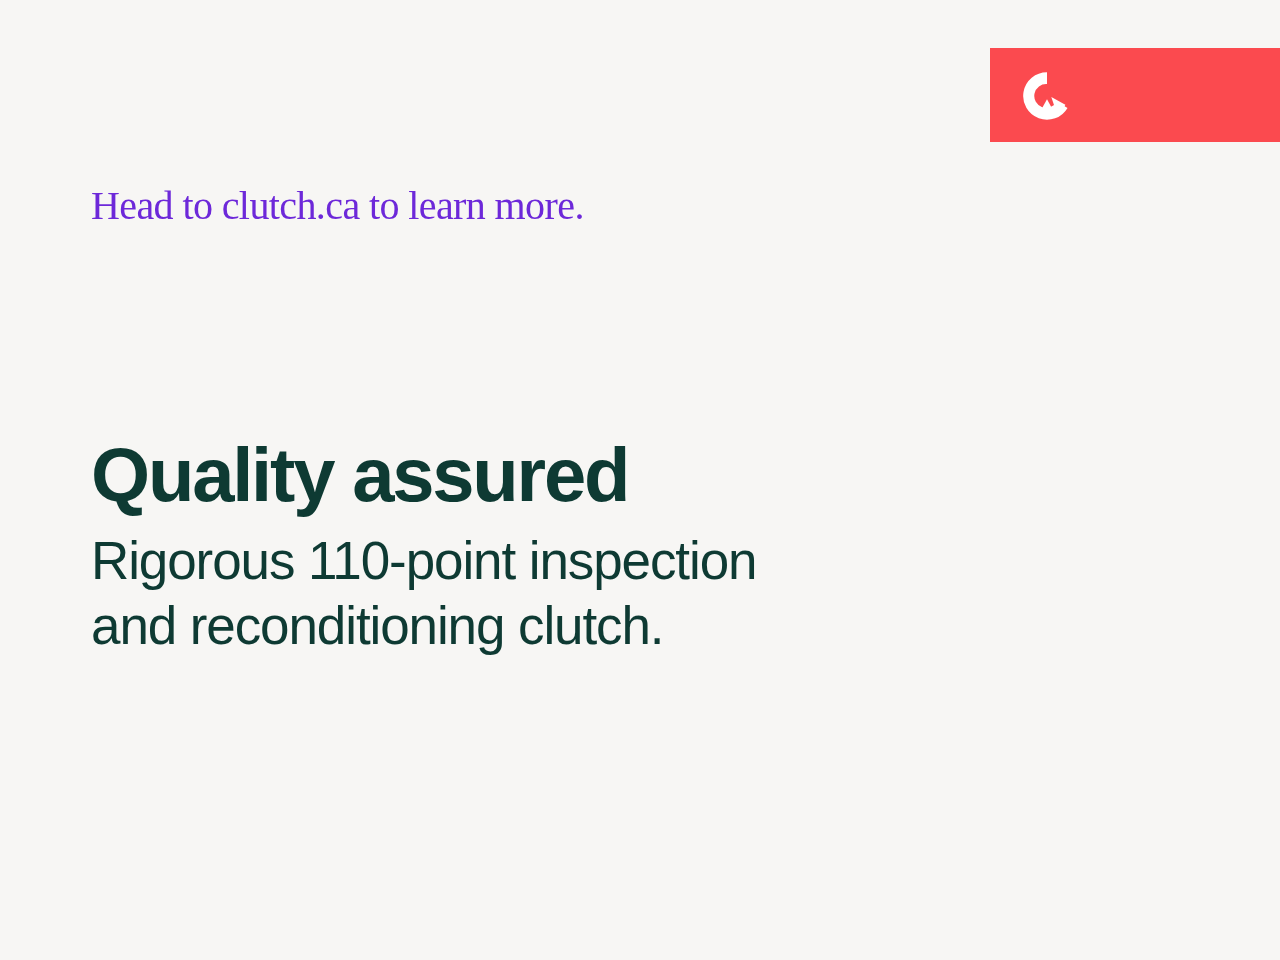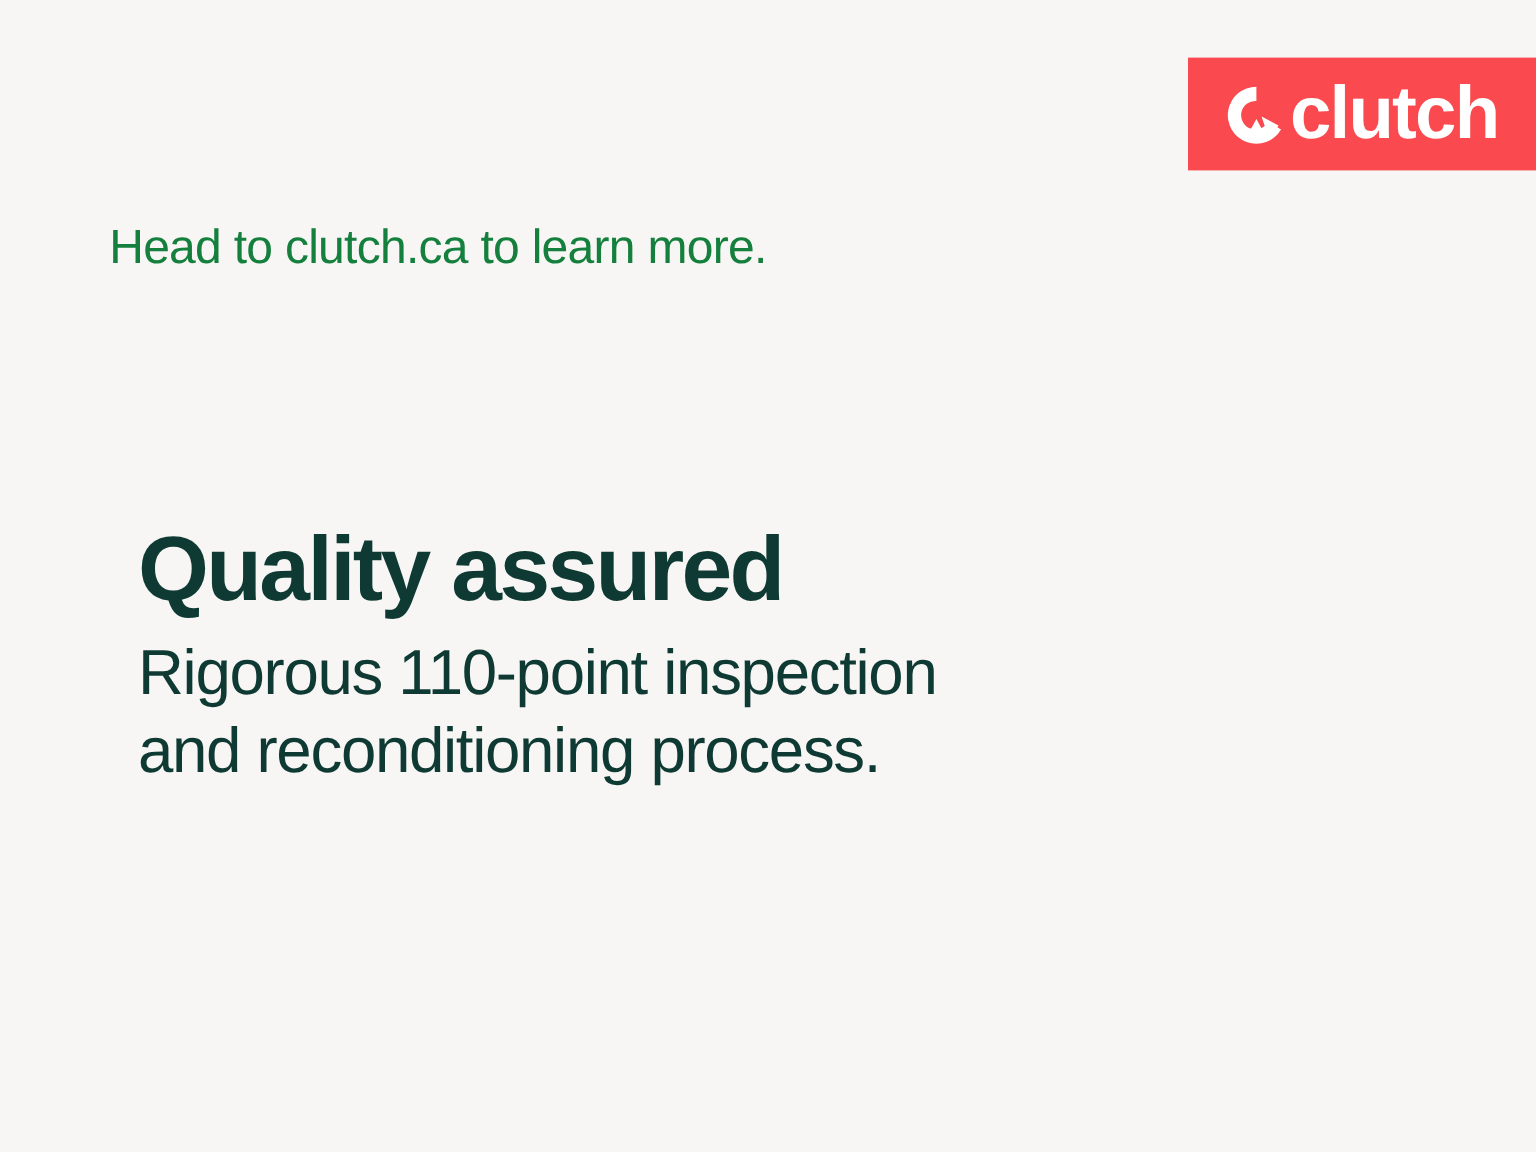--- a/index.html
+++ b/index.html
@@ -56,30 +56,30 @@
   }
 
   
   .lede {
     position: absolute;
     left: 91px;
     top: 183px;
     font-size: 40px;
     font-weight: 500;
     letter-spacing: -0.6px;
-    color: #15803d;
+    color: #6d28d9;
     line-height: 1.15;
     white-space: nowrap;
+    font-family: Liberation Serif, serif;
   }
   .headline-group {
     position: absolute;
     left: 91px;
     top: 437px;
     width: 980px;
-    margin-left: 24px;
   }
   .headline {
     font-size: 76px;
     font-weight: 700;
     letter-spacing: -2.2px;
     color: #0e3a33;
     line-height: 1.0;
     margin: 0 0 16px 0;
     white-space: nowrap;
   }
@@ -108,27 +108,26 @@
         <path d="M50 6
                  A44 44 0 1 0 88 72
                  L68 60
                  A22 22 0 1 1 50 28
                  Z" fill="#ffffff"></path>
 
         <path d="M50 56 L62 78 A25 25 0 0 1 38 78 Z" fill="#ffffff"></path>
 
         <path d="M58 52 L84 66 A30 30 0 0 1 68 82 Z" fill="#ffffff"></path>
       </svg>
-      <span class="brand-word">clutch</span>
     </div>
   </div>
 
   <div class="lede">Head to clutch.ca to learn more.</div>
 
   <div class="headline-group">
     <h1 class="headline">Quality assured</h1>
     <p class="subhead">
       <span class="line">Rigorous 110-point inspection</span>
-      <span class="line">and reconditioning process.</span>
+      <span class="line">and reconditioning clutch.</span>
     </p>
   </div>
 
 </div>
 
 </body></html>

